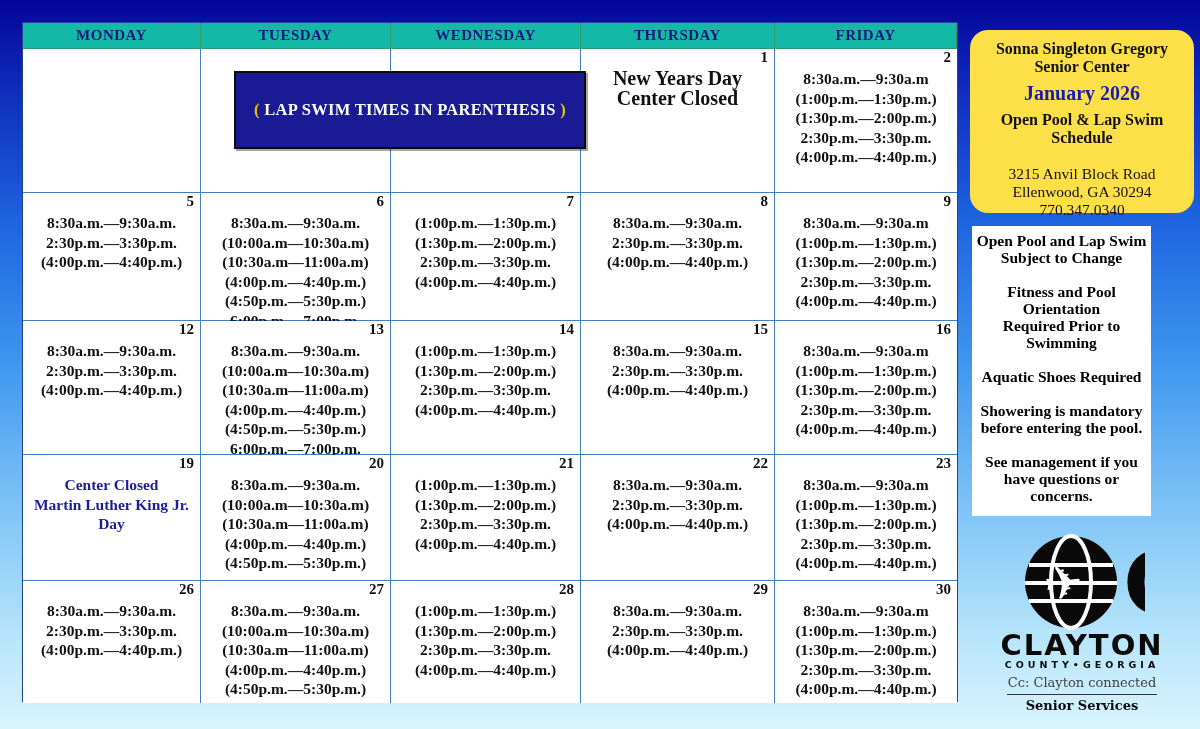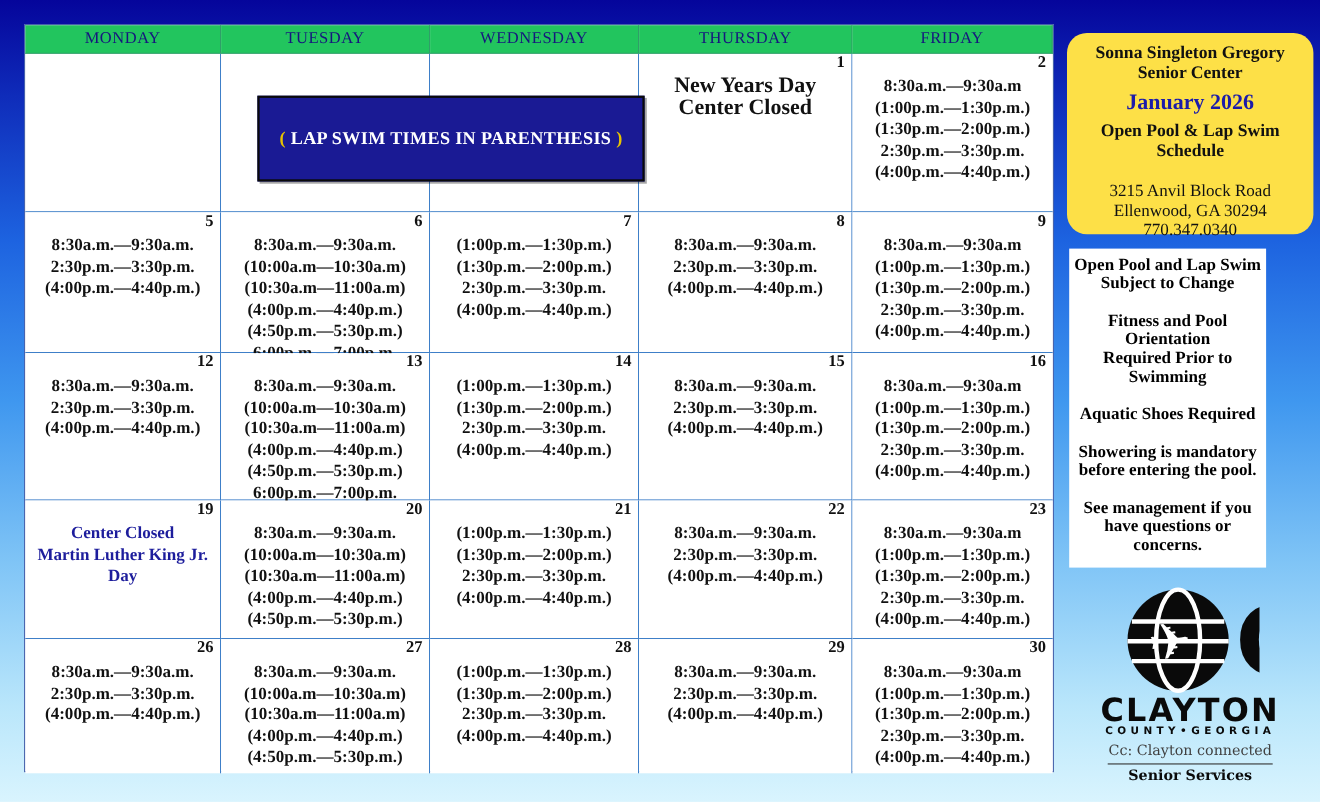--- a/index.html
+++ b/index.html
@@ -14,22 +14,22 @@
   .calendar {
     position:absolute; left:22px; top:22px; width:936px; height:680px;
     border:1px solid #23449c; background:#fff;
   }
   .calendar-grid {
     display:grid; width:100%; height:100%;
     grid-template-columns:178px 190px 190px 194px 182px;
     grid-template-rows:26px 144px 128px 134px 126px 122px;
   }
   .day-header {
-    background:#22c55e; color:#16167e;
-    font-weight:normal; font-size:15px; letter-spacing:.5px;
+    background:#14b8a6; color:#16167e;
+    font-weight:bold; font-size:15px; letter-spacing:.5px;
     display:flex; align-items:center; justify-content:center;
     border-right:1px solid #2f9e68; border-bottom:1px solid #2f9e68;
   }
   .day-header:last-of-type { border-right:none; }
   .cell {
     background:#fff; border-right:1px solid #3e7fc8; border-bottom:1px solid #3e7fc8;
     position:relative; padding-top:1px;
   }
   .cell.col-last { border-right:none; }
   .cell.row-last { border-bottom:none; }
@@ -43,21 +43,20 @@
     line-height:19.5px; white-space:nowrap;
   }
   .cell.holiday-black .t-line { font-size:20px; }
   .cell.holiday-navy .t-line { color:#1d1d9c; font-size:15.5px; }
 
   .banner {
     position:absolute; left:211px; top:48px; width:352px; height:78px;
     background:#1a1a94; border:2px solid #0a0a0a;
     display:flex; align-items:center; justify-content:center;
     box-shadow:2px 2px 0 rgba(0,0,0,.35);
-    margin-top:16px;
   }
   .banner-text { color:#fff; font-weight:bold; font-size:16.5px; letter-spacing:.3px; white-space:nowrap; }
   .banner-paren { color:#e8c400; font-weight:bold; font-size:16.5px; }
 
   
   .sidebar { position:absolute; left:970px; top:0; width:224px; height:729px; }
   .info-box {
     position:absolute; left:0; top:30px; width:224px; height:183px;
     background:#fde047; border-radius:18px; text-align:center; padding:10px 4px;
     color:#111;

